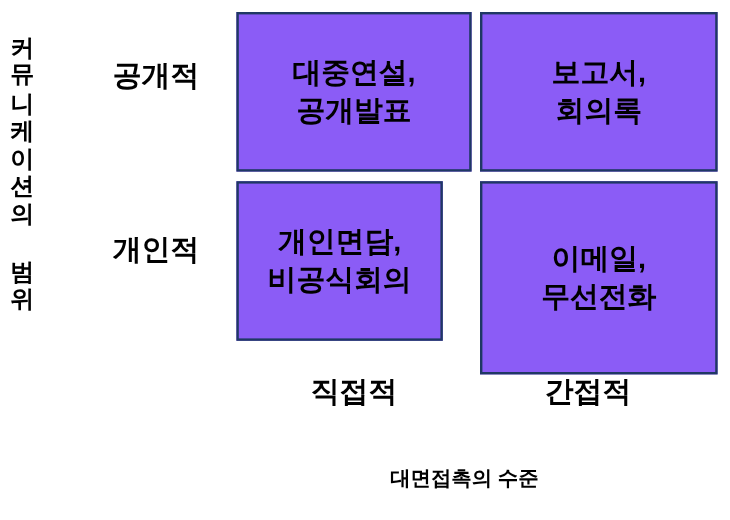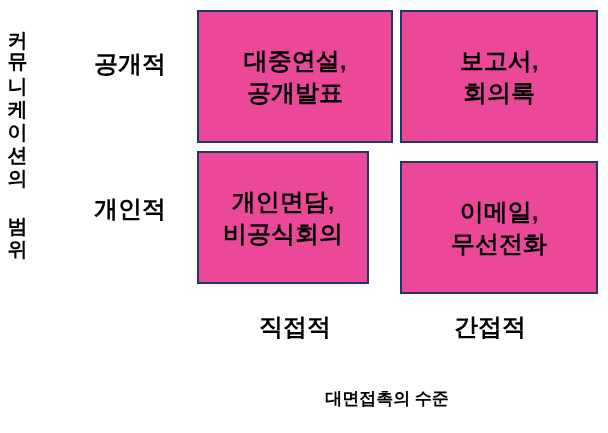--- a/index.html
+++ b/index.html
@@ -35,33 +35,33 @@
     text-align: center;
     font-size: 24px;
     line-height: 1;
   }
   .row-label.top { top: 52px; }
   .row-label.bottom { top: 199px; font-family: Liberation Mono, monospace; }
   .cell {
     position: absolute;
     box-sizing: border-box;
     border: 2px solid #1F3864;
-    background: #ec4899;
+    background: #8b5cf6;
     display: flex;
     flex-direction: column;
     align-items: center;
     justify-content: center;
     text-align: center;
     font-size: 24px;
     line-height: 1.3;
   }
   .cell.tl { left: 197px; top: 10px;  width: 196px; height: 133px; }
   .cell.tr { left: 400px; top: 10px;  width: 198px; height: 133px; }
   .cell.bl { left: 197px; top: 151px; width: 172px; height: 133px; }
-  .cell.br { left: 400px; top: 161px; width: 198px; height: 133px; }
+  .cell.br { left: 400px; top: 151px; width: 198px; height: 161px; }
   .col-label {
     position: absolute;
     top: 315px;
     width: 196px;
     text-align: center;
     font-size: 24px;
     line-height: 1;
   }
   .col-label.left { left: 197px; }
   .col-label.right { left: 392px; }

